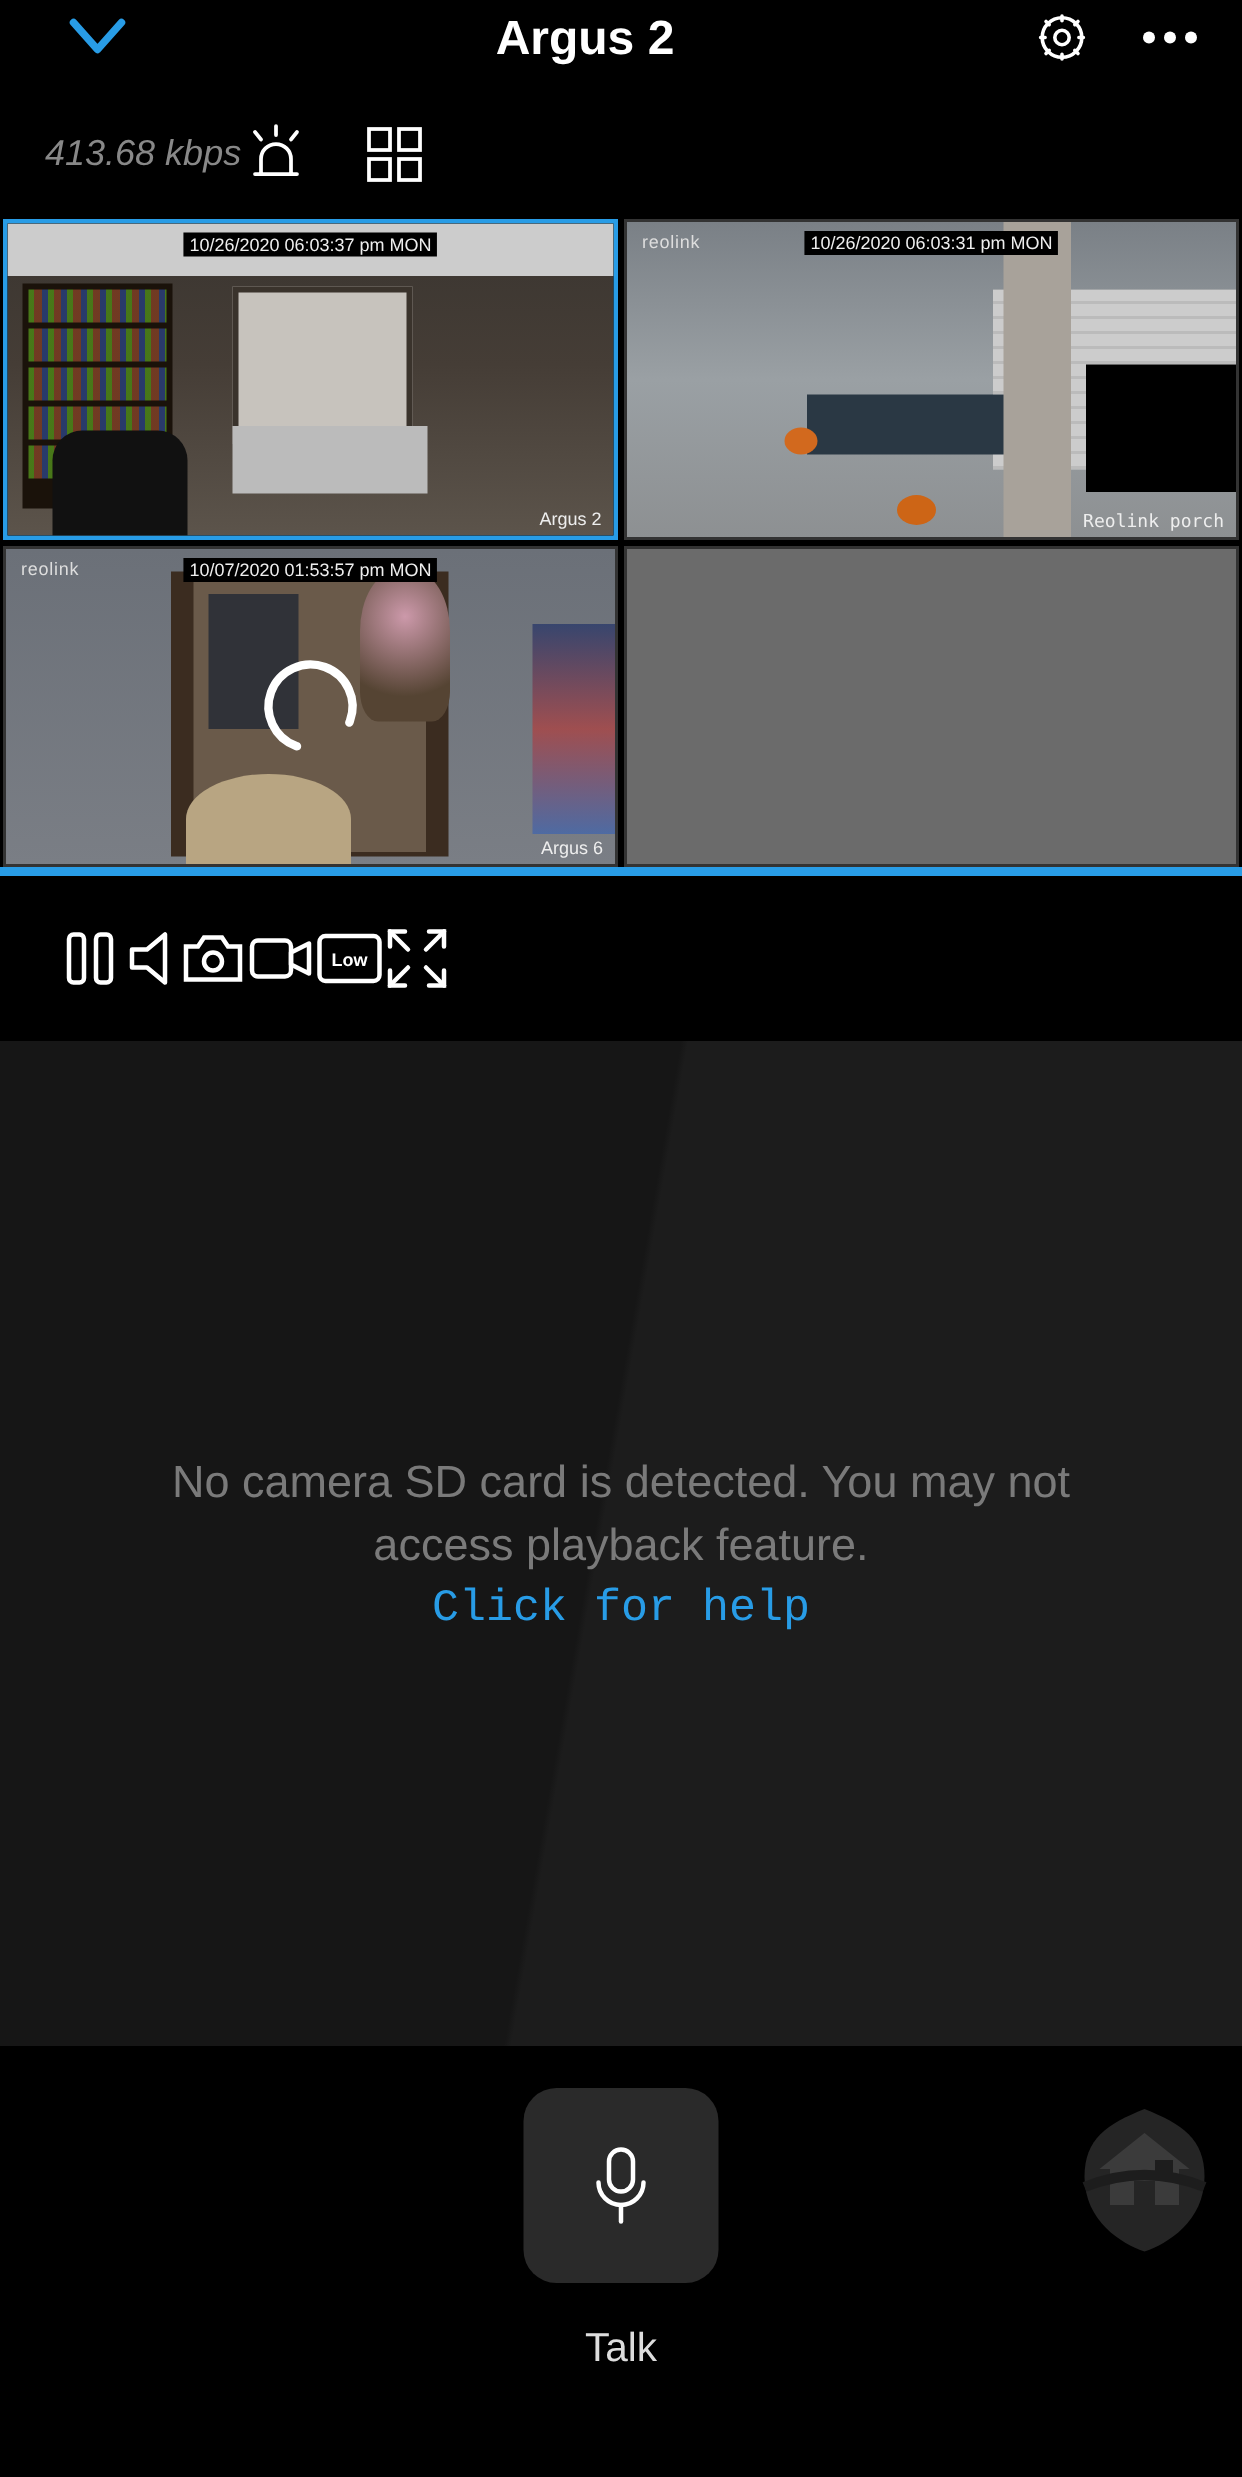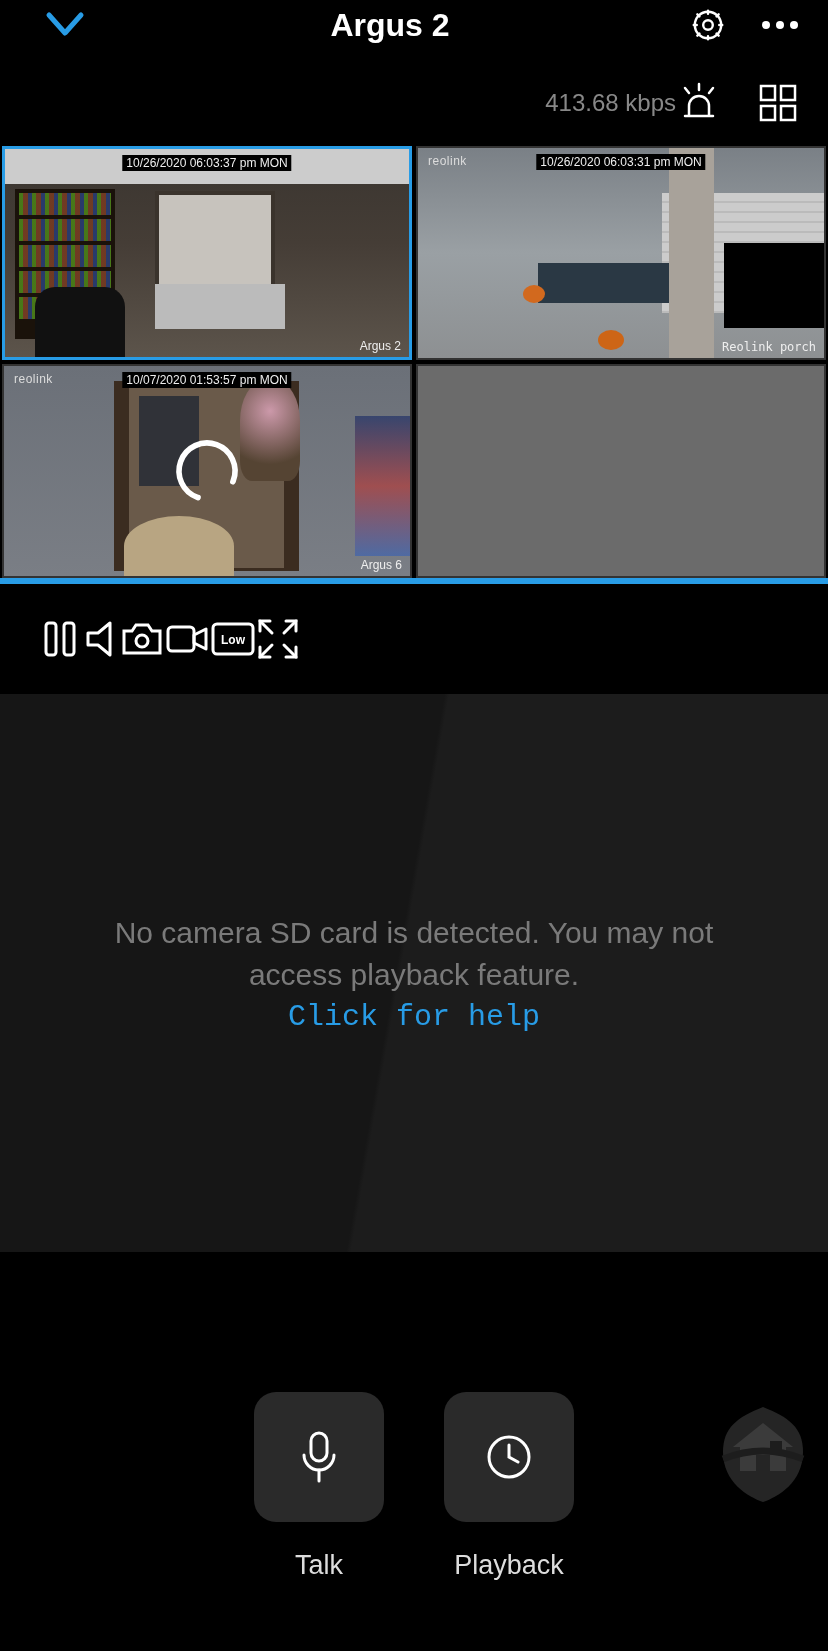--- a/index.html
+++ b/index.html
@@ -20,22 +20,23 @@
       height: 50px;
     }
     .header-left { width: 50px; display:flex; align-items:center; }
     .header-title { flex: 1; text-align: center; font-size: 32px; font-weight: 600; }
     .header-right { display: flex; gap: 34px; align-items:center;}
     .icon-btn { display:flex; align-items:center; justify-content:center;}
 
     .subheader {
       display: flex;
       align-items:center;
-      justify-content: flex-end;
-      padding: 30px 30px 20px 20px;
+      justify-content: flex-start;
+      padding: 30px 30px 20px 30px;
+      font-style: italic;
     }
     .bitrate { color: #888; font-size: 24px; }
     .subheader-right { display:flex; gap: 36px; align-items:center;}
 
     .grid {
       display:grid;
       grid-template-columns: 1fr 1fr;
       grid-template-rows: 1fr 1fr;
       gap: 4px;
       padding: 0 2px;
@@ -95,21 +96,21 @@
 
     .controls {
       display:flex;
       justify-content: flex-start;
       align-items:center;
       padding: 35px 40px;
       height:110px;
     }
 
     .message-area{
-      height: 558px;
+      height: 670px;
       background: linear-gradient(100deg,#161616 0%,#161616 48%,#1c1c1c 48.5%,#1c1c1c 100%);
       display:flex;
       flex-direction:column;
       align-items:center;
       justify-content:center;
       text-align:center;
       padding:0 60px;
     }
     .msg-text{color:#7a7a7a;font-size:30px;line-height:1.4;}
     .msg-link{color:#289ce6;font-size:30px;margin-top:4px;font-family:Liberation Mono, monospace;}
@@ -302,29 +303,20 @@
   <div class="action">
     <div class="action-btn">
       <svg width="46" height="56" viewBox="0 0 46 56" fill="none" stroke="#fff" stroke-width="3" stroke-linecap="round">
           <rect x="15" y="4" width="16" height="28" rx="8"></rect>
           <path d="M8 26 a15 15 0 0 0 30 0"></path>
           <line x1="23" y1="41" x2="23" y2="52"></line>
         </svg>
     </div>
     <div class="action-label">Talk</div>
   </div>
-  <div class="action">
-    <div class="action-btn">
-      <svg width="50" height="50" viewBox="0 0 50 50" fill="none" stroke="#fff" stroke-width="3" stroke-linecap="round">
-          <circle cx="25" cy="25" r="20"></circle>
-          <polyline points="25,13 25,25 34,30"></polyline>
-        </svg>
-    </div>
-    <div class="action-label">Playback</div>
-  </div>
 </div>
 
 <div class="watermark">
   <svg width="110" height="110" viewBox="0 0 110 110" fill="#888">
       <path d="M55 10 C 80 20 95 30 95 55 C 95 85 70 100 55 105 C 40 100 15 85 15 55 C 15 30 30 20 55 10 Z" fill="#777" opacity="0.9"></path>
       <path d="M55 26 L85 50 L78 50 L78 74 L62 74 L62 58 L48 58 L48 74 L32 74 L32 50 L25 50 Z" fill="#aaa"></path>
       <rect x="62" y="44" width="12" height="12" fill="#555"></rect>
       <path d="M15 62 Q55 46 95 62" fill="none" stroke="#555" stroke-width="7"></path>
     </svg>
 </div>

